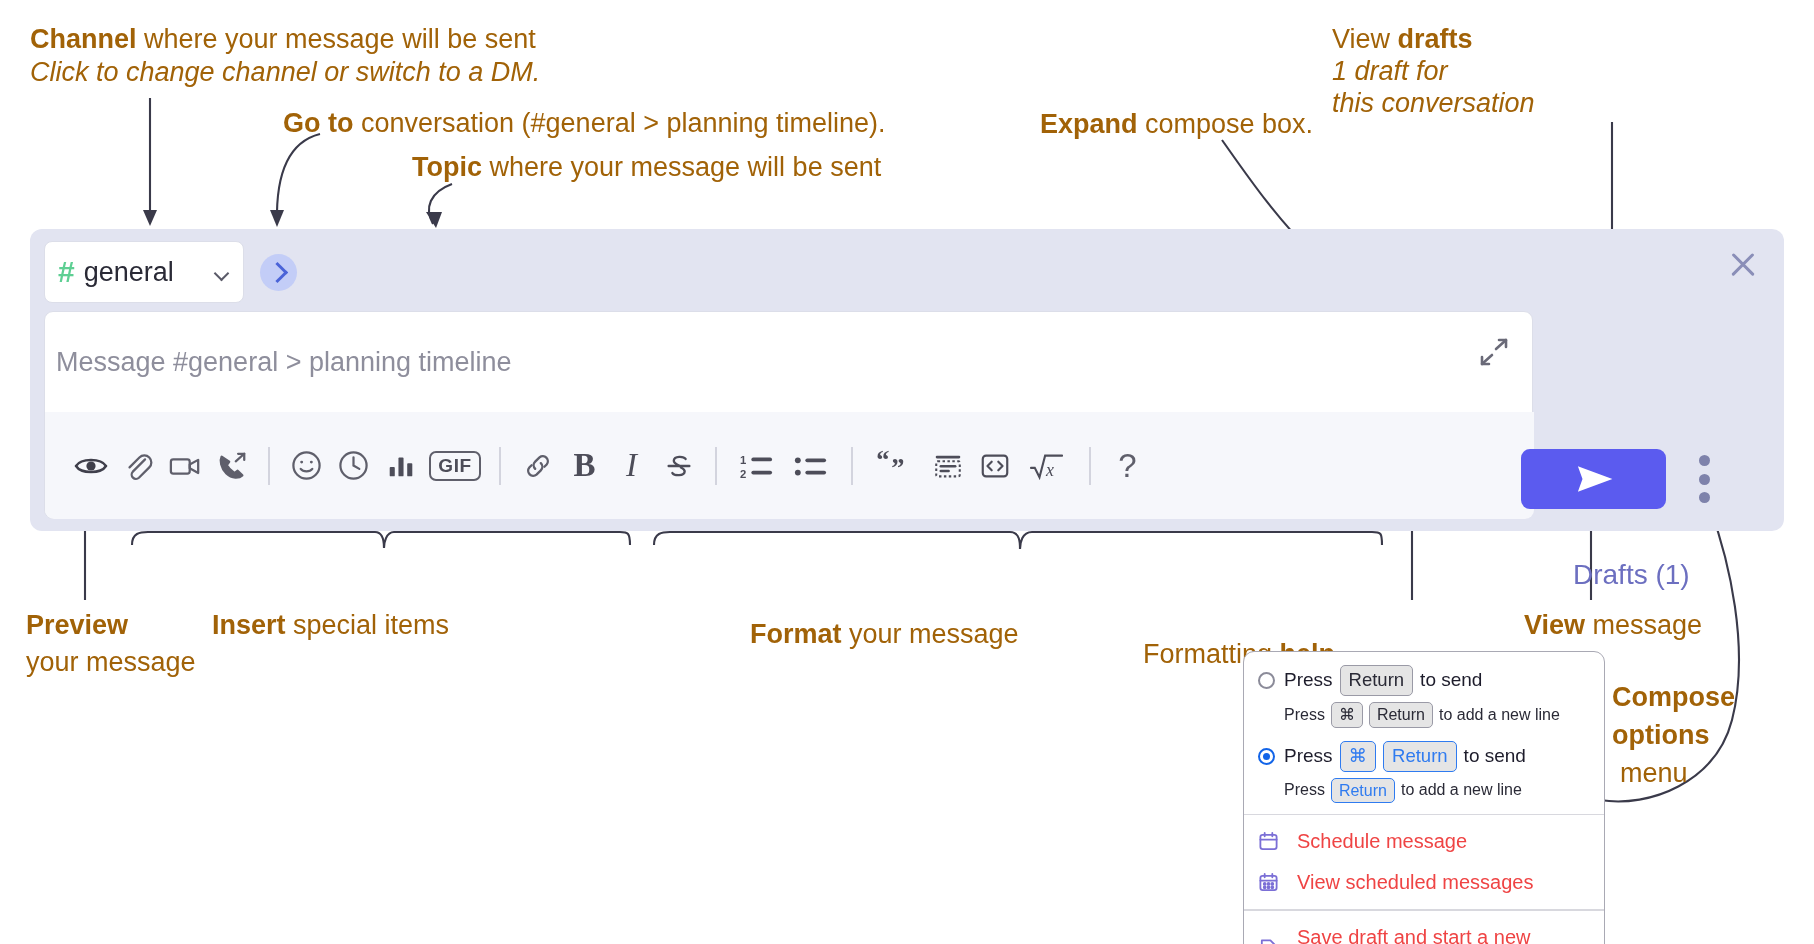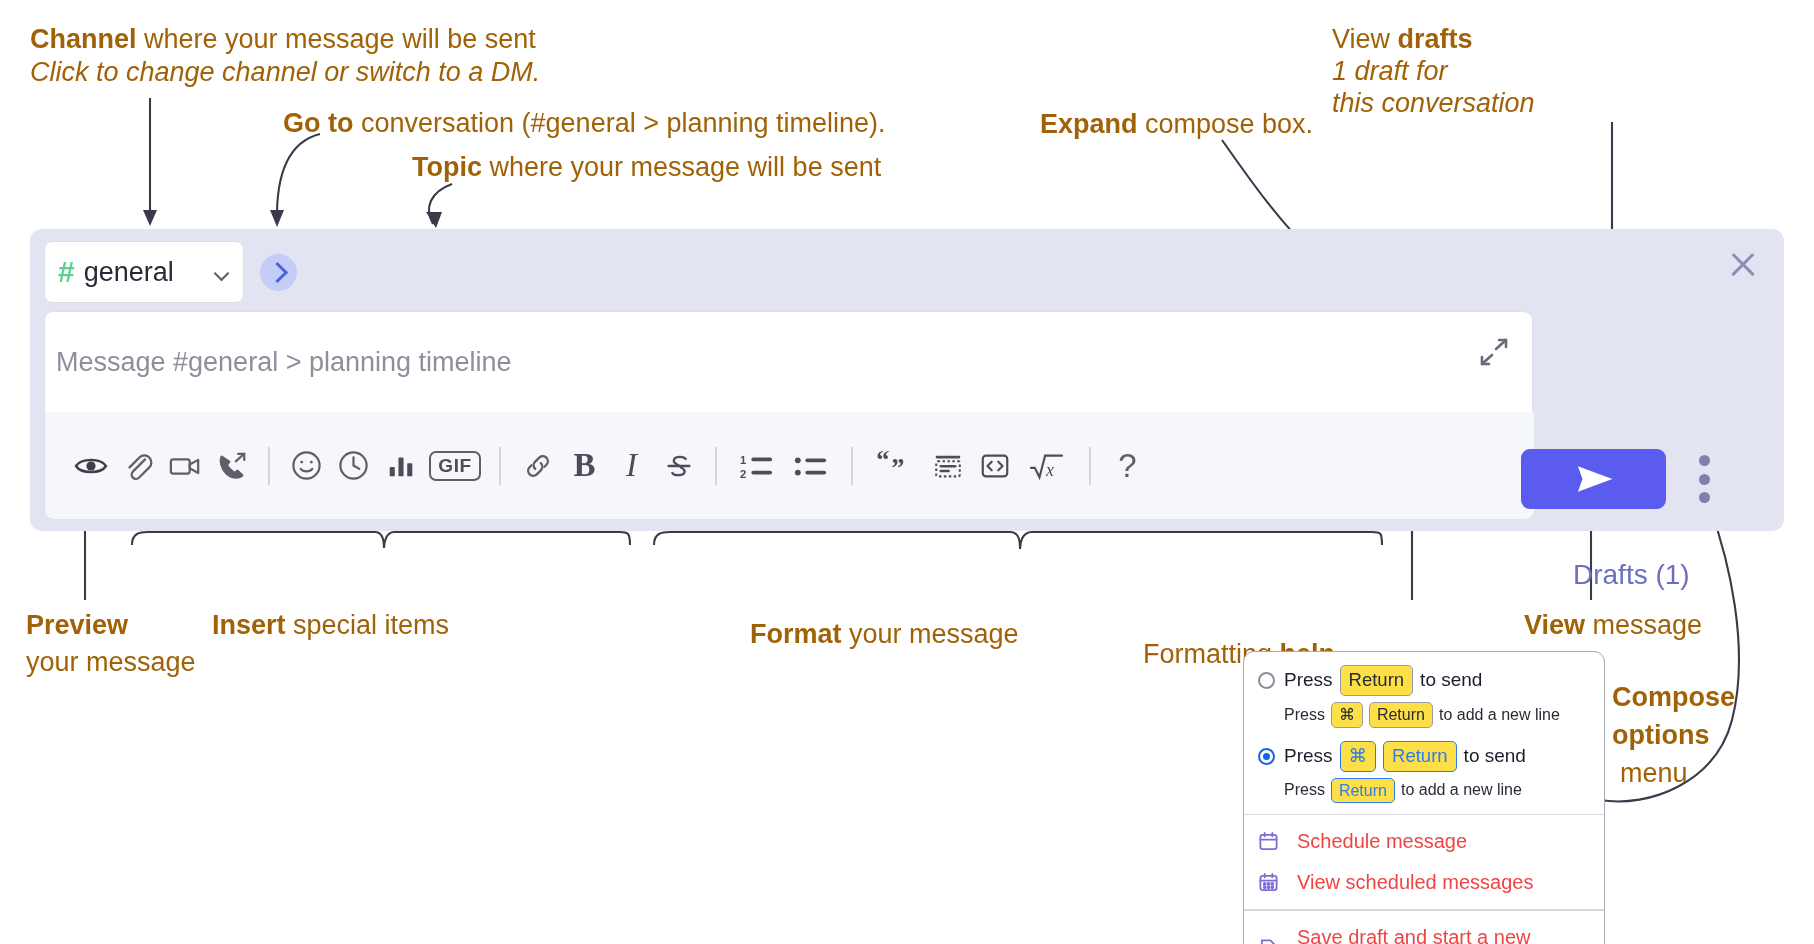--- a/index.html
+++ b/index.html
@@ -119,21 +119,21 @@
   .ddSection{padding:11px 0 9px 0;}
   .ddOptRow{display:flex;align-items:center;gap:9px;padding:2px 14px;cursor:pointer;}
   .radio{width:17px;height:17px;border-radius:50%;border:2px solid #8b8b99;box-sizing:border-box;flex:0 0 auto;position:relative;}
   .radio.on{border-color:#1264e8;}
   .radio.on:after{content:"";position:absolute;left:3px;top:3px;width:7px;height:7px;border-radius:50%;background:#1264e8;}
   .ddMain{font-size:19px;color:#1d1c2b;display:flex;align-items:center;gap:7px;}
   .ddSub{display:flex;align-items:center;gap:6px;padding:4px 14px 2px 40px;font-size:16px;color:#2a2a36;}
   .kbd{
     display:inline-flex;align-items:center;justify-content:center;
     border:1.3px solid #9a9aa6;border-radius:5px;padding:1px 7px;font-size:16px;color:#2a2a36;
-    background:#fde047;line-height:1.35;
+    background:#e5e5e5;line-height:1.35;
   }
   .kbd.big{font-size:18.5px;padding:2px 8px;}
   .kbd.blue{border-color:#2f7bf0;color:#2f7bf0;}
   .ddDivider{height:1.2px;background:#d8d8de;}
   .ddItem{display:flex;align-items:center;gap:18px;padding:9px 14px;font-size:20px;color:#ef4444;cursor:pointer;}
   .ddItem .ic{width:21px;height:21px;flex:0 0 auto;}
 </style>
 </head>
 <body>
 

